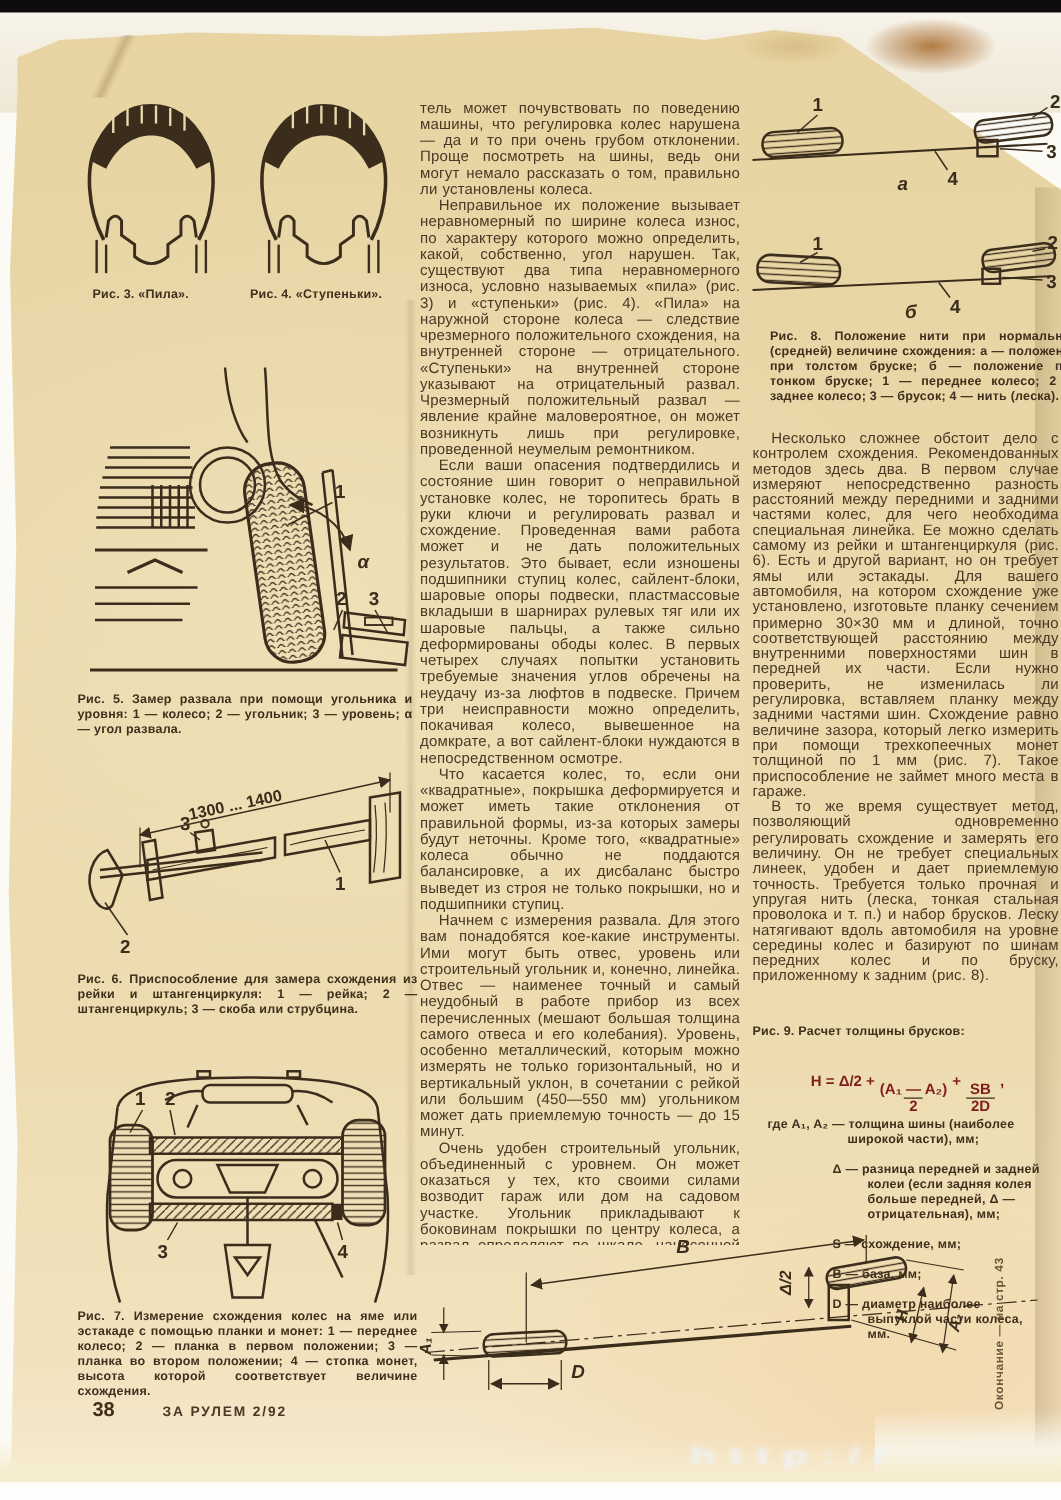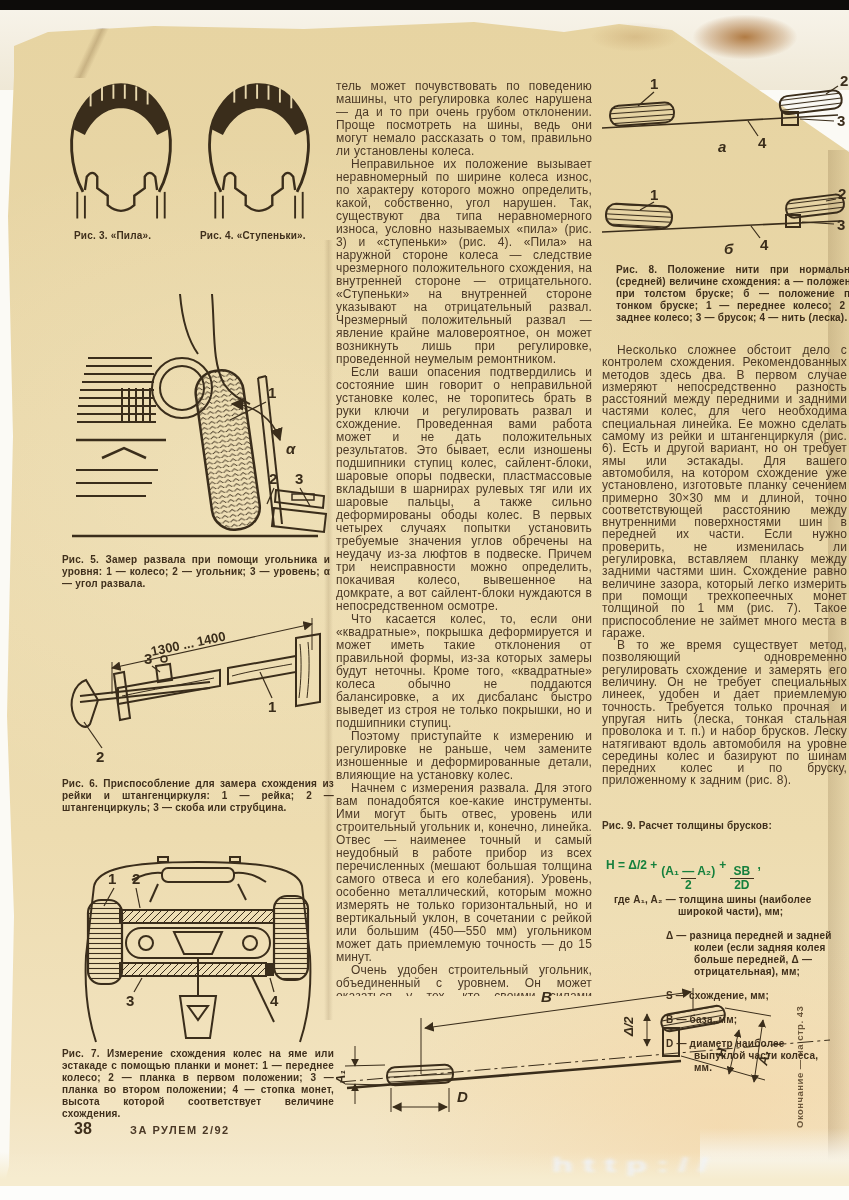--- a/index.html
+++ b/index.html
@@ -32,21 +32,21 @@
   .cap{color:#3f2f1c;font-weight:bold;font-size:10px;line-height:12px;text-align:justify;letter-spacing:.2px;}
   .cap1{text-align:left;}
 
   svg{overflow:visible;}
   svg text{font-family:"Liberation Sans",sans-serif;fill:#3a2d1b;font-weight:bold;font-size:15px;}
   svg text.it{font-style:italic;}
   svg text.sm{font-size:13px;}
   .ln{stroke:#3a2d1b;fill:none;}
 
   #fig9-title{left:602px;top:820px;width:245px;}
-  #fig9-formula{left:606px;top:838px;width:240px;color:#15803d;font-weight:bold;font-size:12px;display:flex;align-items:center;gap:4px;}
+  #fig9-formula{left:606px;top:838px;width:240px;color:#7f1d1d;font-weight:bold;font-size:12px;display:flex;align-items:center;justify-content:center;gap:4px;}
   .frac{display:inline-flex;flex-direction:column;align-items:center;line-height:13px;margin-top:27px;}
   .frac .den{border-top:1.5px solid #3f2f1c;padding:0 4px;}
   #fig9-legend{left:602px;top:882px;width:247px;}
   #fig9-legend div{margin:12px;}
   #fig9-legend .l0{padding-left:64px;text-indent:-64px;}
   #fig9-legend .li{padding-left:80px;text-indent:-28px;}
 
   #margin-note{left:794px;top:928px;height:200px;writing-mode:vertical-rl;transform:rotate(180deg);color:#6b573c;font-size:9.5px;font-weight:bold;letter-spacing:.5px;}
   #watermark{left:552px;top:1154px;width:300px;color:#eef4ff;opacity:.9;font-weight:bold;font-size:20px;letter-spacing:6px;white-space:nowrap;filter:blur(1.6px);transform:scaleX(1.7);transform-origin:left;}
   #footer-num{left:74px;top:1120px;color:#3f2f1c;font-weight:bold;font-size:16px;}
@@ -234,21 +234,20 @@
     <line class="ln" x1="212" y1="136" x2="208" y2="122" stroke-width="1.2"></line>
     <text x="208" y="150">4</text>
   </svg>
   <div class="abs cap" style="left:62px;top:1048px;width:272px">Рис. 7. Измерение схождения колес на яме или эстакаде с помощью планки и монет: 1 — переднее колесо; 2 — планка в первом положении; 3 — планка во втором положении; 4 — стопка монет, высота которой соответствует величине схождения.</div>
 
   <div class="abs txtcol" id="mid-col">
     <p class="noind">тель может почувствовать по поведению машины, что регулировка колес нарушена — да и то при очень грубом отклонении. Проще посмотреть на шины, ведь они могут немало рассказать о том, правильно ли установлены колеса.</p>
     <p>Неправильное их положение вызывает неравномерный по ширине колеса износ, по характеру которого можно определить, какой, собственно, угол нарушен. Так, существуют два типа неравномерного износа, условно называемых «пила» (рис. 3) и «ступеньки» (рис. 4). «Пила» на наружной стороне колеса — следствие чрезмерного положительного схождения, на внутренней стороне — отрицательного. «Ступеньки» на внутренней стороне указывают на отрицательный развал. Чрезмерный положительный развал — явление крайне маловероятное, он может возникнуть лишь при регулировке, проведенной неумелым ремонтником.</p>
     <p>Если ваши опасения подтвердились и состояние шин говорит о неправильной установке колес, не торопитесь брать в руки ключи и регулировать развал и схождение. Проведенная вами работа может и не дать положительных результатов. Это бывает, если изношены подшипники ступиц колес, сайлент-блоки, шаровые опоры подвески, пластмассовые вкладыши в шарнирах рулевых тяг или их шаровые пальцы, а также сильно деформированы ободы колес. В первых четырех случаях попытки установить требуемые значения углов обречены на неудачу из-за люфтов в подвеске. Причем три неисправности можно определить, покачивая колесо, вывешенное на домкрате, а вот сайлент-блоки нуждаются в непосредственном осмотре.</p>
     <p>Что касается колес, то, если они «квадратные», покрышка деформируется и может иметь такие отклонения от правильной формы, из-за которых замеры будут неточны. Кроме того, «квадратные» колеса обычно не поддаются балансировке, а их дисбаланс быстро выведет из строя не только покрышки, но и подшипники ступиц.</p>
-    <p>Поэтому приступайте к измерению и регулировке не раньше, чем замените изношенные и деформированные детали, влияющие на установку колес.</p>
     <p>Начнем с измерения развала. Для этого вам понадобятся кое-какие инструменты. Ими могут быть отвес, уровень или строительный угольник и, конечно, линейка. Отвес — наименее точный и самый неудобный в работе прибор из всех перечисленных (мешают большая толщина самого отвеса и его колебания). Уровень, особенно металлический, которым можно измерять не только горизонтальный, но и вертикальный уклон, в сочетании с рейкой или большим (450—550 мм) угольником может дать приемлемую точность — до 15 минут.</p>
     <p>Очень удобен строительный угольник, объединенный с уровнем. Он может оказаться у тех, кто своими силами возводит гараж или дом на садовом участке. Угольник прикладывают к боковинам покрышки по центру колеса, а развал определяют по шкале, нанесенной на стекло уровня (рис. 5).</p>
   </div>
 
   <svg class="abs" style="left:598px;top:74px" width="251" height="100" viewBox="0 0 251 100">
     <line class="ln" x1="4" y1="54" x2="240" y2="41" stroke-width="1.6"></line>
     <g transform="rotate(-4 45,40)">
         <rect x="12" y="30" width="64" height="20" rx="9" fill="url(#hstripe)" stroke="#3a2d1b" stroke-width="2"></rect>
       </g>
     <g transform="rotate(-7 215,30)">

